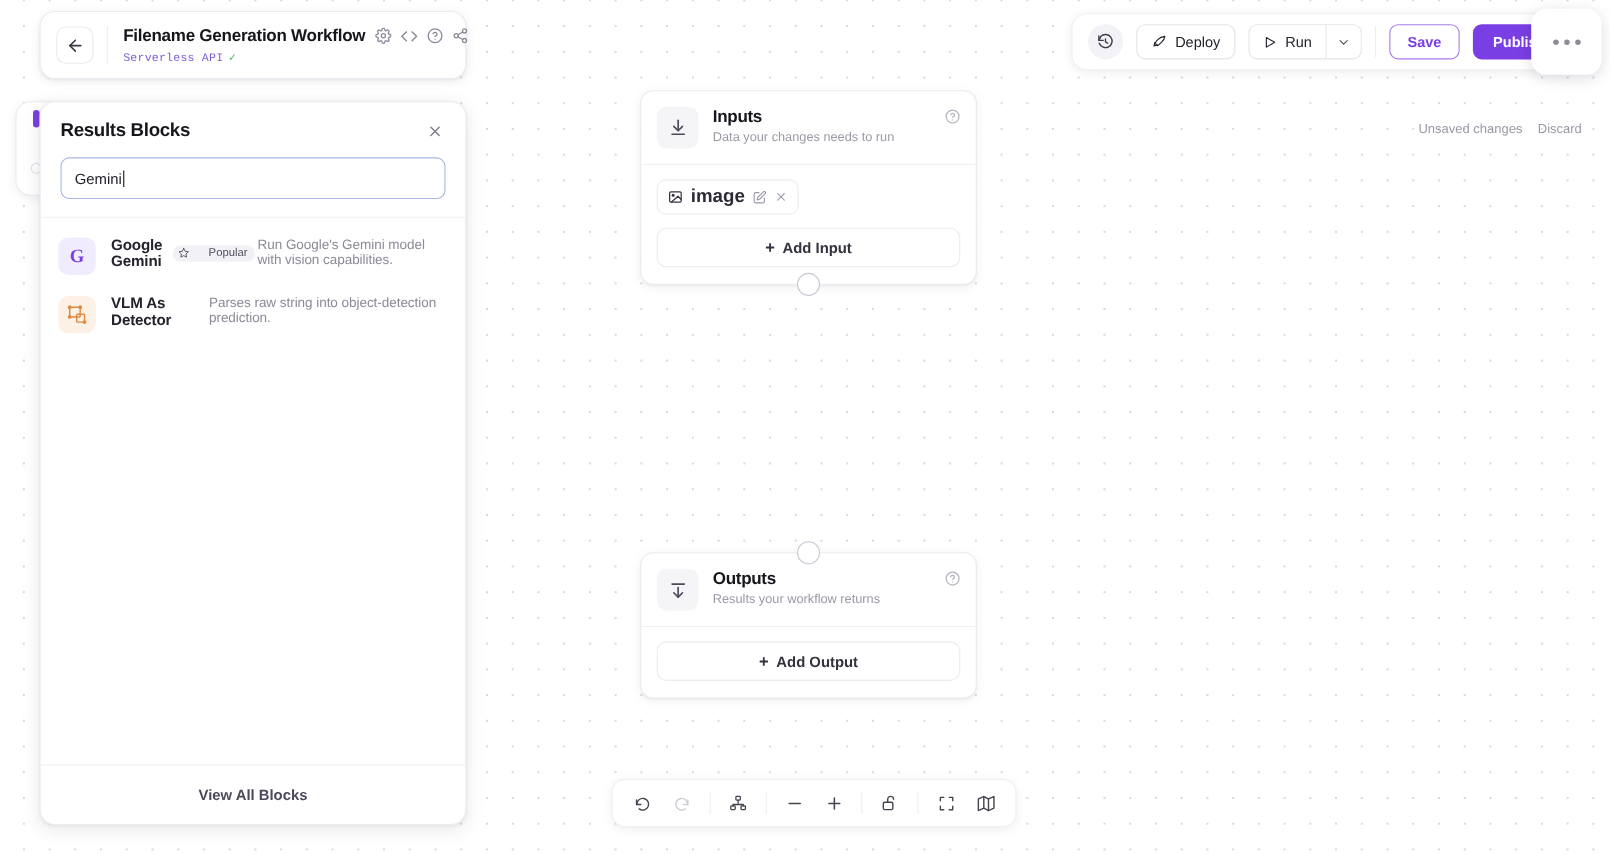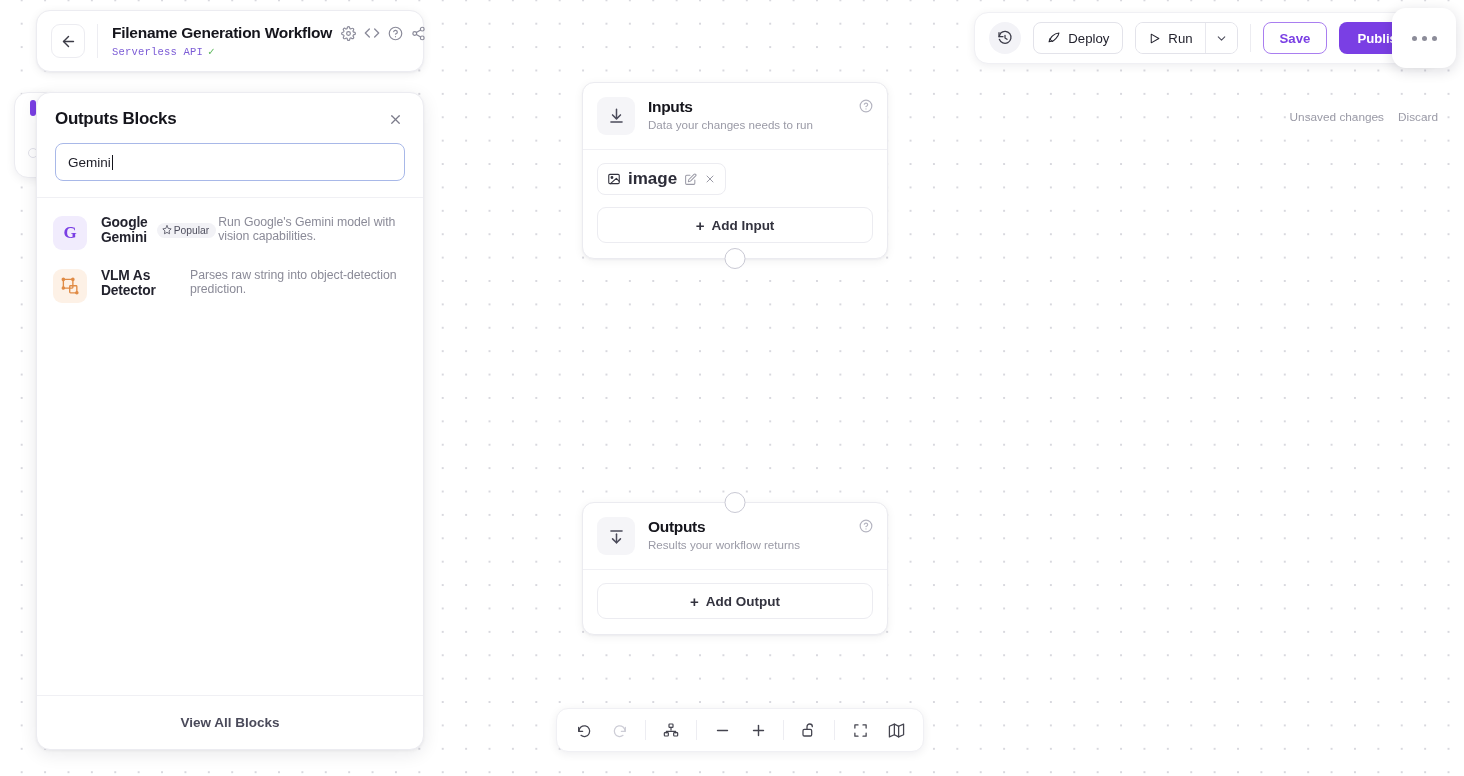--- a/index.html
+++ b/index.html
@@ -119,21 +119,21 @@
     display:flex; align-items:center; justify-content:center;
     margin-top:1px;
   }
   .res-icon.gemini { background:#f1ecfd; color:#7a3fe4; font-size:17px; font-weight:700;
                      font-family:"Liberation Serif", serif; }
   .res-icon.vlm { background:#fdf1e6; color:#e08b45; }
   .res-texts { display:flex; flex-direction:row; gap:2px; min-width:0; }
   .res-title-row { display:flex; align-items:center; gap:9px; }
   .res-title { font-size:13.8px; font-weight:600; color:#23232e; letter-spacing:-.15px; }
   .badge {
-    display:flex; align-items:center; gap:2px;
+    display:flex; align-items:center; gap:18px;
     background:#f2f2f6; color:#4f4f5e;
     font-size:10.3px; font-weight:500;
     border-radius:9px; padding:2px 7px 2px 5px;
   }
   .res-desc { font-size:12.3px; color:#8b8b98; letter-spacing:-.05px; }
 
   
   .panel-foot {
     border-top:1px solid #f0f0f4;
     height: 54px; display:flex; align-items:center; justify-content:center;
@@ -309,21 +309,21 @@
       <div class="hdr-sub">
         <span>Serverless API</span>
         <span class="check">✓</span>
       </div>
     </div>
   </div>
 
   <div class="panel">
     <div class="panel-head">
       <div class="panel-title-row">
-        <div class="panel-title">Outputs Blocks</div>
+        <div class="panel-title">Results Blocks</div>
         <div class="panel-close">
           <svg width="15" height="15" viewBox="0 0 24 24" fill="none" stroke="currentColor" stroke-width="2" stroke-linecap="round" stroke-linejoin="round">
             <line x1="18" y1="6" x2="6" y2="18"></line>
               <line x1="6" y1="6" x2="18" y2="18"></line>
           </svg>
         </div>
       </div>
     </div>
     <div class="search-wrap">
       <div class="search-input">

